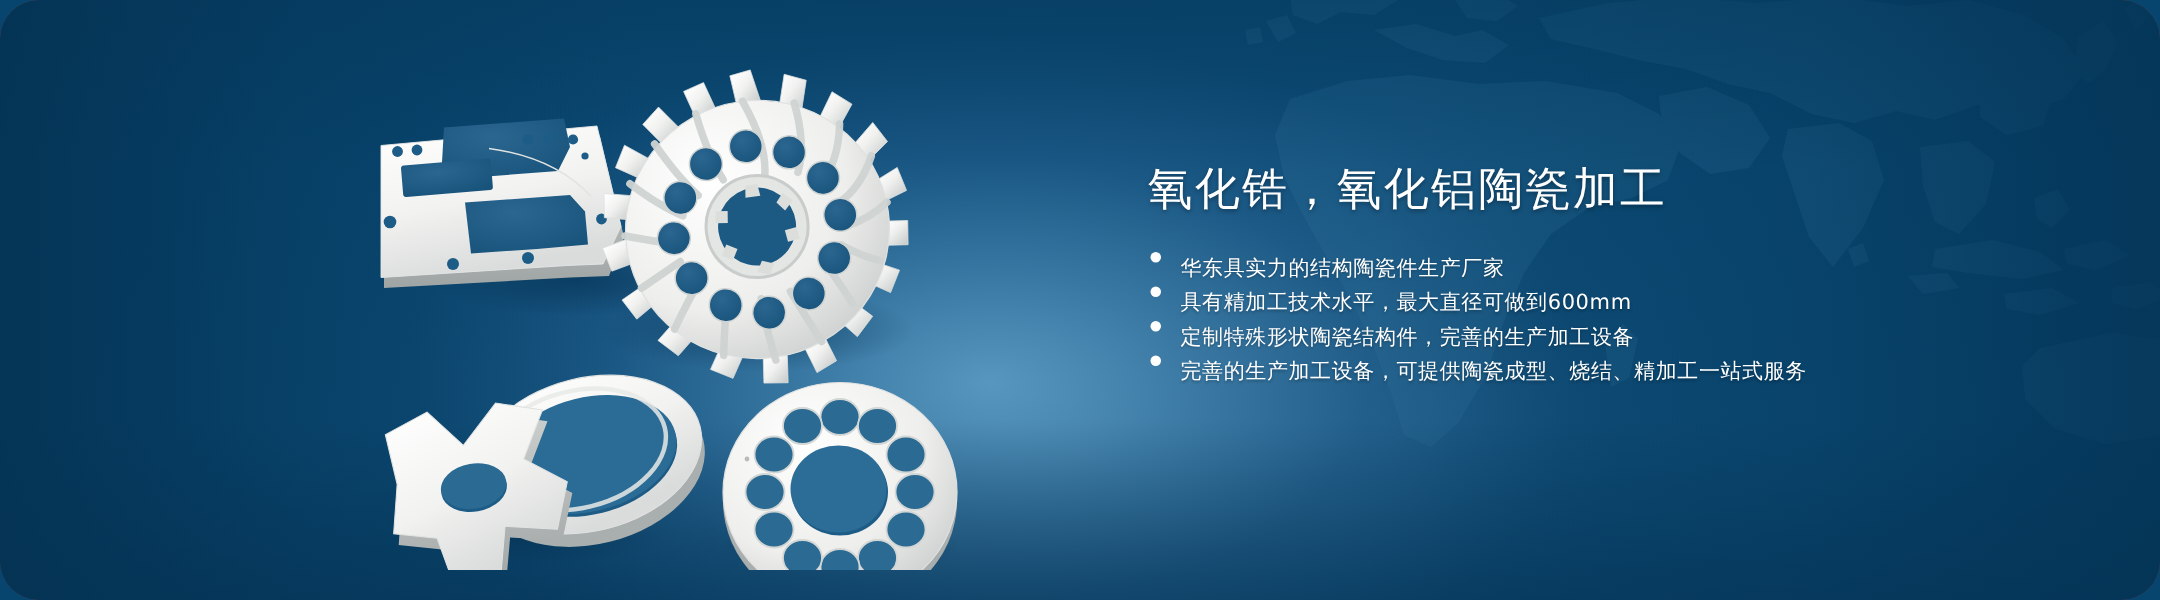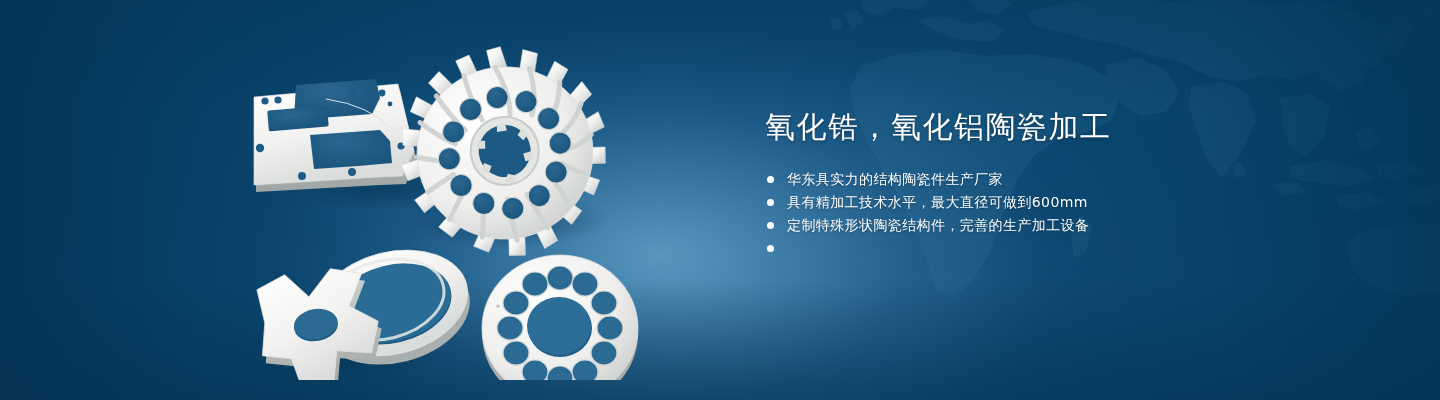--- a/index.html
+++ b/index.html
@@ -8,20 +8,21 @@
     padding: 0;
     background: #07456f;
   }
   .banner {
     position: relative;
     width: 1440px;
     height: 400px;
     overflow: hidden;
     font-family: "DejaVu Sans", "Liberation Sans", sans-serif;
     background: #c2410c;
+    border-radius: 26px;
     -webkit-font-smoothing: antialiased;
   }
 
   
   .bg-base {
     position: absolute;
     inset: 0;
     background: #07456f;
   }
   .bg-glow {
@@ -93,21 +94,21 @@
     text-shadow: 0 1px 3px rgba(0,0,0,0.35);
     white-space: nowrap;
   }
   .bullets {
     list-style: none;
     margin: 0;
     padding: 0;
   }
   .bullet {
     display: flex;
-    align-items: center;
+    align-items: flex-start;
     height: 23px;
     color: #ffffff;
     font-size: 14px;
     line-height: 23px;
     letter-spacing: 0.4px;
     white-space: nowrap;
   }
   .dot {
     flex: 0 0 auto;
     width: 7px;
@@ -382,17 +383,18 @@
       <li class="bullet">
         <span class="dot"></span>
         <span class="bullet-text">具有精加工技术水平，最大直径可做到600mm</span>
       </li>
       <li class="bullet">
         <span class="dot"></span>
         <span class="bullet-text">定制特殊形状陶瓷结构件，完善的生产加工设备</span>
       </li>
       <li class="bullet">
         <span class="dot"></span>
+        <span class="bullet-text">完善的生产加工设备，可提供陶瓷成型、烧结、精加工一站式服务</span>
       </li>
     </ul>
   </div>
 
 </div>
 
 </body></html>

